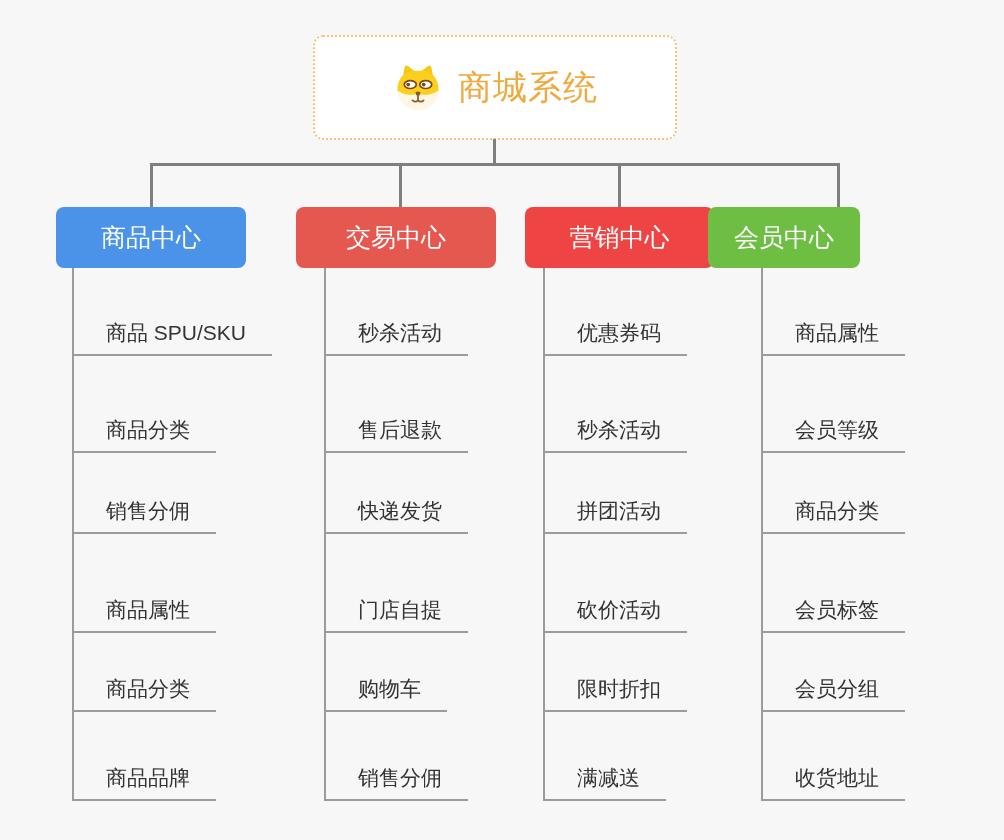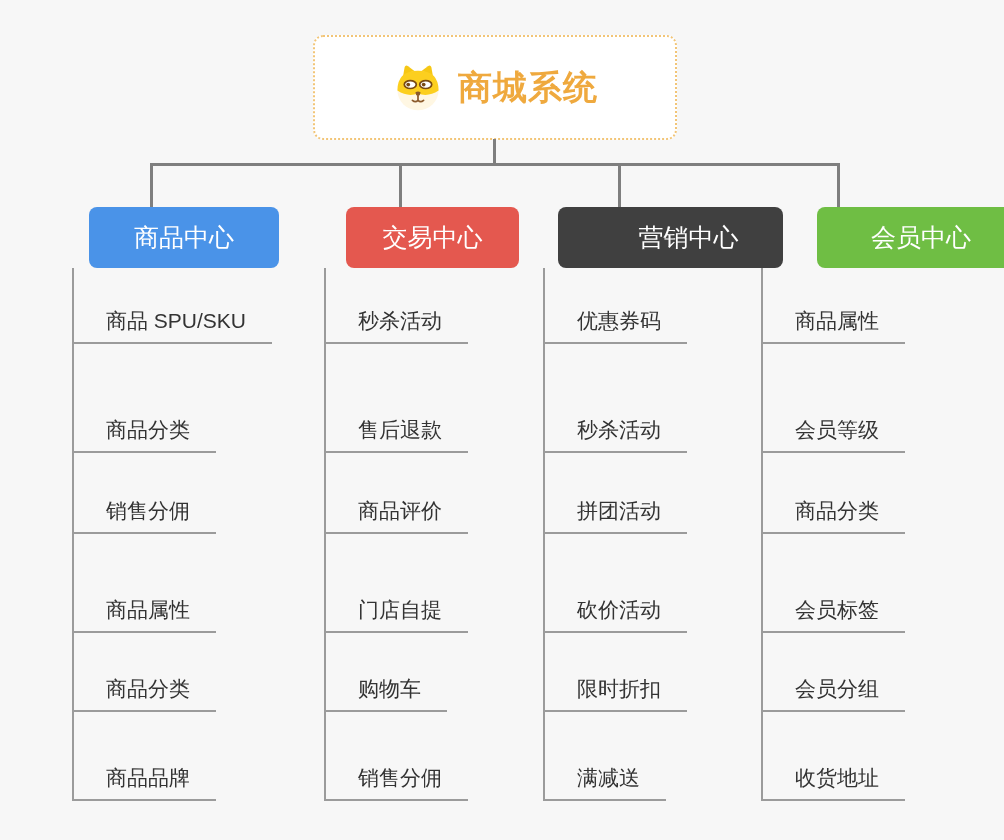--- a/index.html
+++ b/index.html
@@ -12,45 +12,45 @@
     background:var(--bg);
     font-family:"Liberation Sans","DejaVu Sans",sans-serif;
   }
   .abs{position:absolute}
   
   .root-node{
     left:313px;top:35px;width:364px;height:105px;box-sizing:border-box;
     background:#ffffff;border:2px dotted var(--root-border);border-radius:10px;
     display:flex;align-items:center;justify-content:center;gap:14px;
   }
-  .root-label{font-size:34px;letter-spacing:1px;color:var(--root-text);font-weight:700}
+  .root-label{font-size:34px;letter-spacing:1px;color:var(--root-text);font-weight:400}
   
   .line{background:var(--connector)}
   .stem{left:493px;top:139px;width:3px;height:26px}
   .hline{left:150px;top:163px;width:690px;height:3px}
   .drop{top:164px;width:3px;height:44px}
   .d1{left:150px}.d2{left:399px}.d3{left:618px}.d4{left:837px}
   
   .branch{
     top:207px;height:61px;border-radius:8px;color:#ffffff;font-size:25px;
-    display:flex;align-items:center;justify-content:center;cursor:default;margin-left:33px;
+    display:flex;align-items:center;justify-content:center;cursor:default;
   }
   .b1{left:56px;width:190px}
-  .b2{left:313px;width:173px}
+  .b2{left:296px;width:200px}
   .b3{left:525px;width:189px}
-  .b4{left:784px;width:208px}
+  .b4{left:708px;width:152px}
   
   .col{top:268px;height:533px;border-left:2px solid var(--child-line)}
   .c1{left:72px}.c2{left:324px}.c3{left:543px}.c4{left:761px}
   .child{
     position:absolute;left:0;white-space:nowrap;
     font-size:21px;line-height:25px;color:var(--child-text);
     padding:0 26px 9px 32px;border-bottom:2px solid var(--child-line);
   }
-  .child:nth-child(1){top:40px}
+  .child:nth-child(1){top:52px}
   .child:nth-child(2){top:149px}
   .child:nth-child(3){top:230px}
   .child:nth-child(4){top:329px}
   .child:nth-child(5){top:408px}
   .child:nth-child(6){top:497px}
 </style>
 </head>
 <body>
 
 <div class="abs root-node">
@@ -74,36 +74,36 @@
 
 <div class="abs line stem"></div>
 <div class="abs line hline"></div>
 <div class="abs line drop d1"></div>
 <div class="abs line drop d2"></div>
 <div class="abs line drop d3"></div>
 <div class="abs line drop d4"></div>
 
 <div class="abs branch b1" style="background-color: rgb(74, 147, 232);">商品中心</div>
 <div class="abs branch b2" style="background-color: rgb(228, 88, 79);">交易中心</div>
-<div class="abs branch b3" style="background-color: #404040; padding-left: 36px;">营销中心</div>
+<div class="abs branch b3" style="background-color: #ef4444;">营销中心</div>
 <div class="abs branch b4" style="background-color: rgb(111, 190, 68);">会员中心</div>
 
 <div class="abs col c1">
   <div class="child">商品 SPU/SKU</div>
   <div class="child">商品分类</div>
   <div class="child">销售分佣</div>
   <div class="child">商品属性</div>
   <div class="child">商品分类</div>
   <div class="child">商品品牌</div>
 </div>
 
 <div class="abs col c2">
   <div class="child">秒杀活动</div>
   <div class="child">售后退款</div>
-  <div class="child">商品评价</div>
+  <div class="child">快递发货</div>
   <div class="child">门店自提</div>
   <div class="child">购物车</div>
   <div class="child">销售分佣</div>
 </div>
 
 <div class="abs col c3">
   <div class="child">优惠券码</div>
   <div class="child">秒杀活动</div>
   <div class="child">拼团活动</div>
   <div class="child">砍价活动</div>

